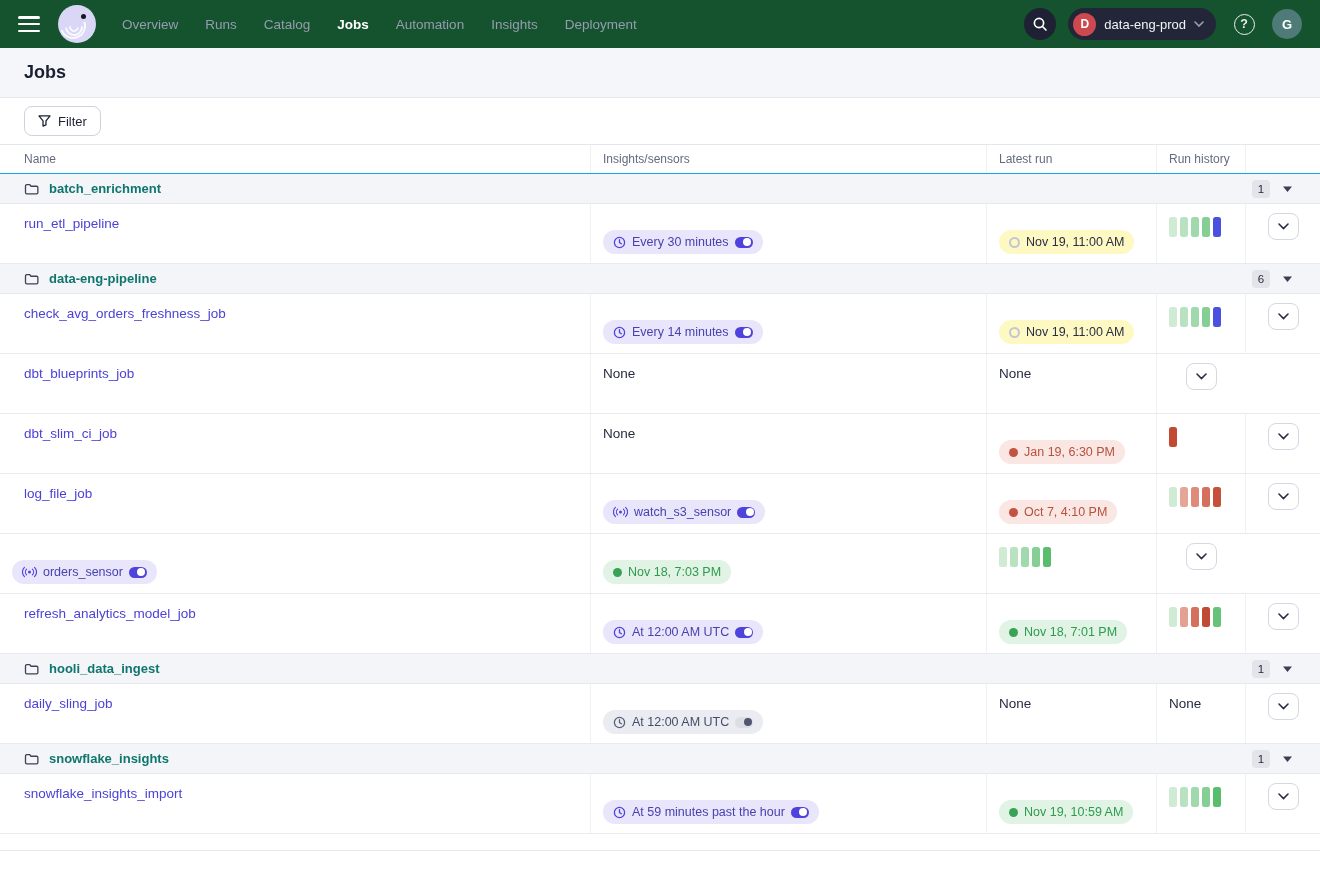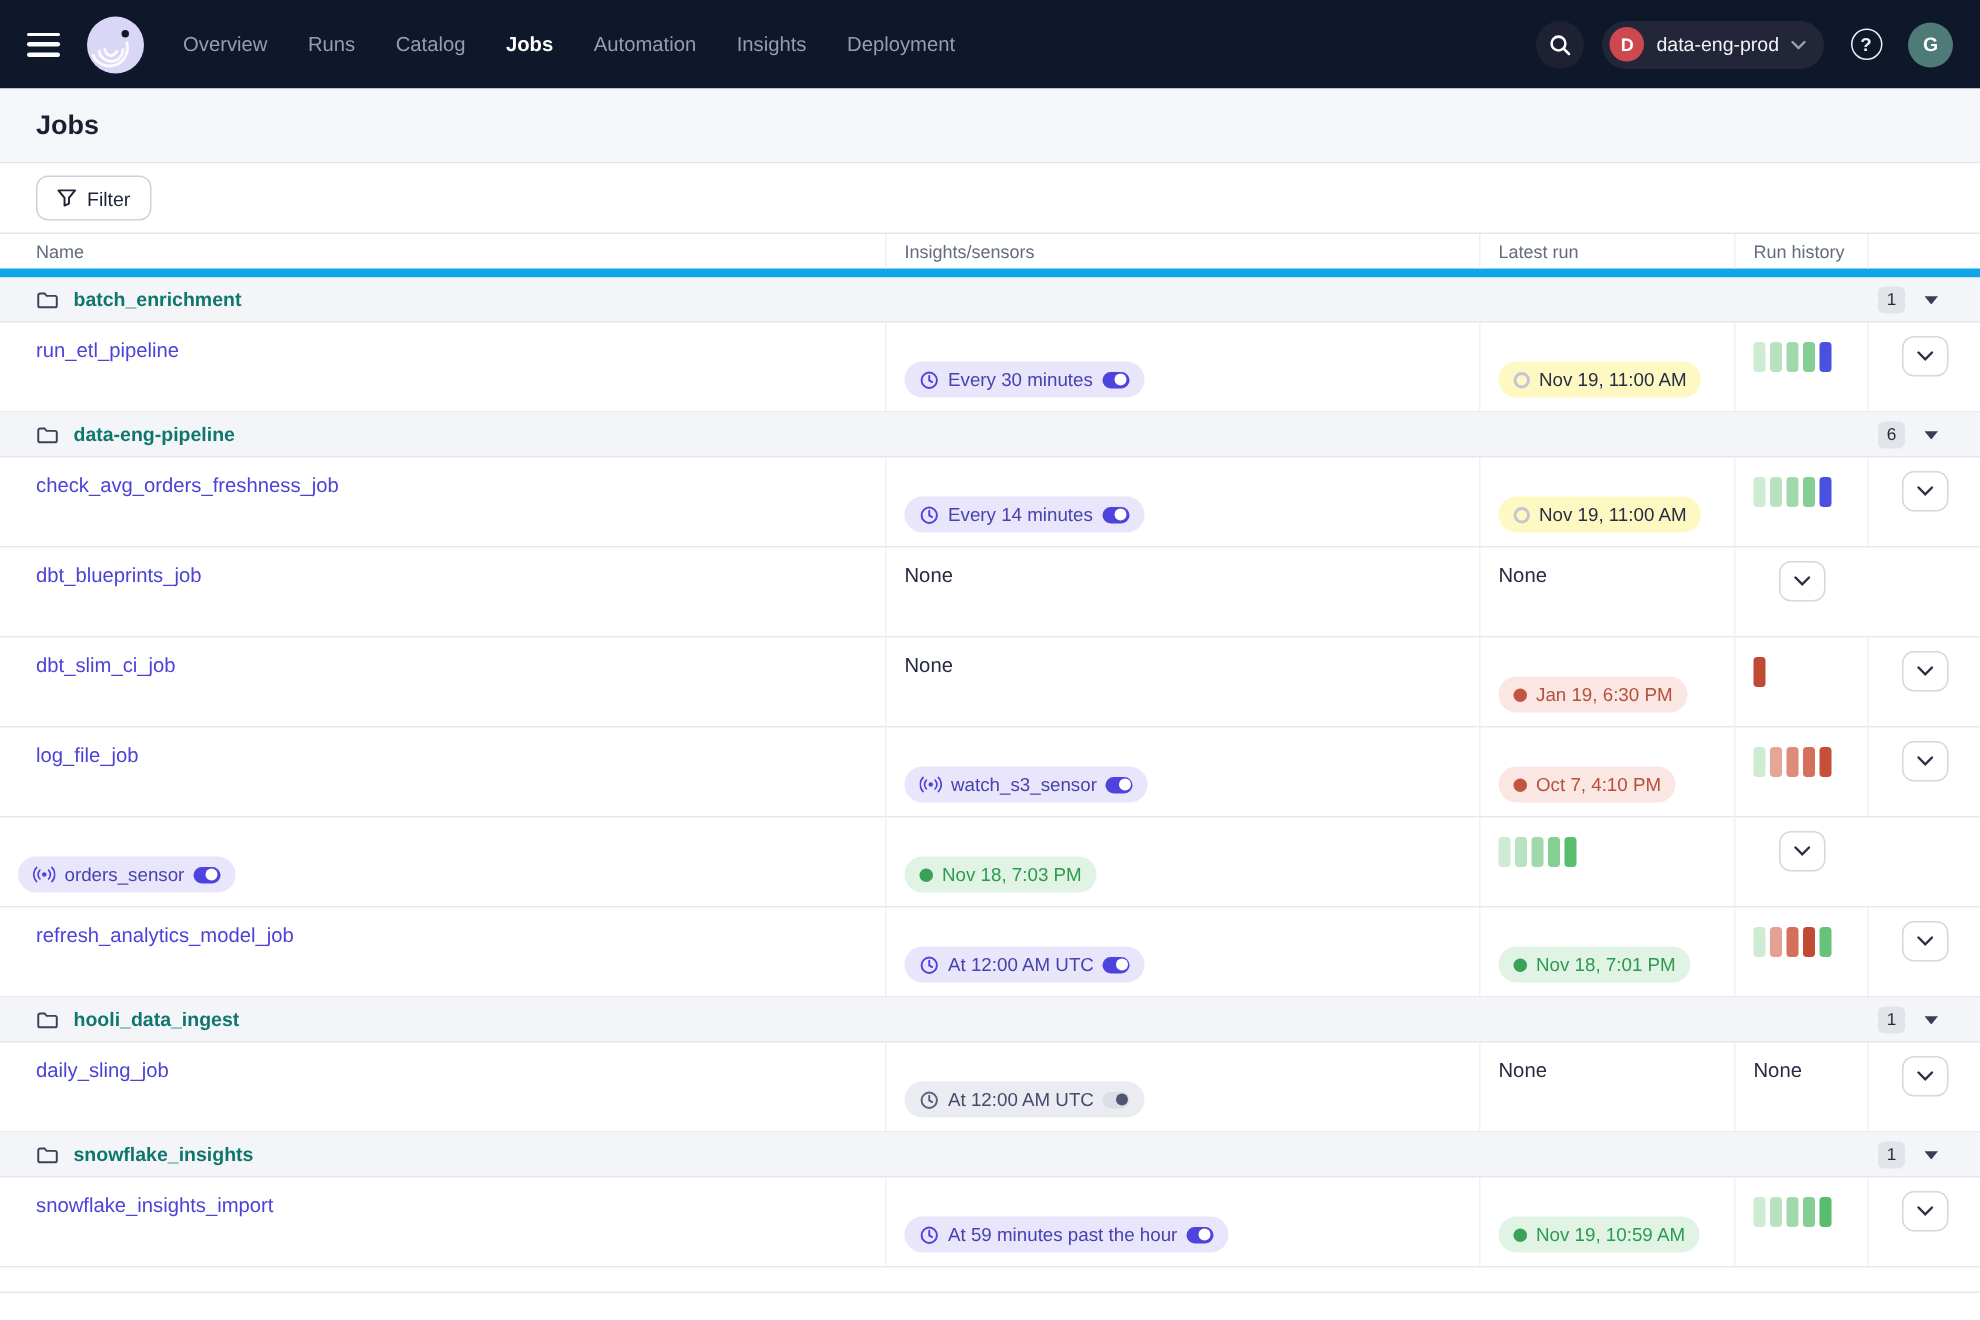--- a/index.html
+++ b/index.html
@@ -1,19 +1,19 @@
 <!DOCTYPE html>
 <html><head>
 <meta charset="utf-8">
 <style>
   * { box-sizing: border-box; margin: 0; padding: 0; }
   html,body { width:1320px; height:880px; background:#fff; font-family:"Liberation Sans", sans-serif; overflow:hidden; }
 
   
-  .topnav { height:59px; background:#0f172a; display:flex; align-items:center; padding:0 18px; }
+  .topnav { height:48px; background:#14532d; display:flex; align-items:center; padding:0 18px; }
   .hamburger { width:22px; height:16px; display:flex; flex-direction:column; justify-content:space-between; background:none; border:none; cursor:pointer; margin-right:18px; }
   .hamburger span { display:block; height:2.5px; background:#fff; border-radius:2px; }
   .logo { width:38px; height:38px; border-radius:50%; background:#D9D6F6; position:relative; overflow:hidden; flex:0 0 auto; }
   .logo .eye { position:absolute; top:9px; right:10px; width:5px; height:5px; border-radius:50%; background:#141824; }
   .logo .swirl { position:absolute; border:2px solid rgba(255,255,255,.85); border-radius:50%; border-top-color:transparent; border-left-color:transparent; }
   .logo .s1 { width:26px; height:26px; left:2px; top:8px; transform:rotate(25deg); }
   .logo .s2 { width:18px; height:18px; left:7px; top:13px; transform:rotate(40deg); }
   .logo .s3 { width:10px; height:10px; left:11px; top:17px; transform:rotate(55deg); }
   .nav-items { display:flex; gap:27px; margin-left:26px; }
   .nav-item { font-size:13.5px; color:#969CB1; text-decoration:none; cursor:pointer; }
@@ -28,21 +28,21 @@
   .avatar { width:30px; height:30px; border-radius:50%; background:#4E7A78; color:#fff; font-size:13px; font-weight:600; display:flex; align-items:center; justify-content:center; cursor:pointer; }
 
   
   .page-header { height:50px; background:#F5F6FA; border-bottom:1px solid #E4E6EC; display:flex; align-items:center; padding:0 24px; }
   .page-header h1 { font-size:18px; font-weight:700; color:#1B2030; }
   .filter-bar { height:46px; background:#fff; display:flex; align-items:center; padding:0 24px; }
   .filter-btn { height:30px; display:inline-flex; align-items:center; gap:7px; padding:0 13px; background:#fff; border:1px solid #CFD2DC; border-radius:8px; font-size:13px; color:#1D2235; cursor:pointer; font-family:inherit; }
 
   
   .thead, .row { display:grid; grid-template-columns:590px 396px 170px 89px 75px; }
-  .thead { height:30px; border-top:1px solid #E4E6EC; border-bottom:6px solid #0ea5e9; }
+  .thead { height:30px; border-top:1px solid #E4E6EC; border-bottom:1px solid #0ea5e9; }
   .th { font-size:12px; color:#646A80; display:flex; align-items:center; padding-left:12px; }
   .th.name { padding-left:24px; }
   .th + .th { border-left:1px solid #EFF0F4; }
 
   .group-row { height:30px; background:#F4F5F8; border-bottom:1px solid #E7E8EE; display:flex; align-items:center; padding:0 26px 0 24px; }
   .group-name { margin-left:10px; font-size:13px; font-weight:700; color:#0f766e; }
   .group-right { margin-left:auto; display:flex; align-items:center; gap:11px; }
   .count-badge { min-width:18px; height:18px; padding:0 4px; border-radius:4px; background:#E3E4EA; color:#272B3F; font-size:11.5px; display:flex; align-items:center; justify-content:center; }
   .group-caret { background:none; border:none; cursor:pointer; display:flex; align-items:center; padding:2px; }
 

